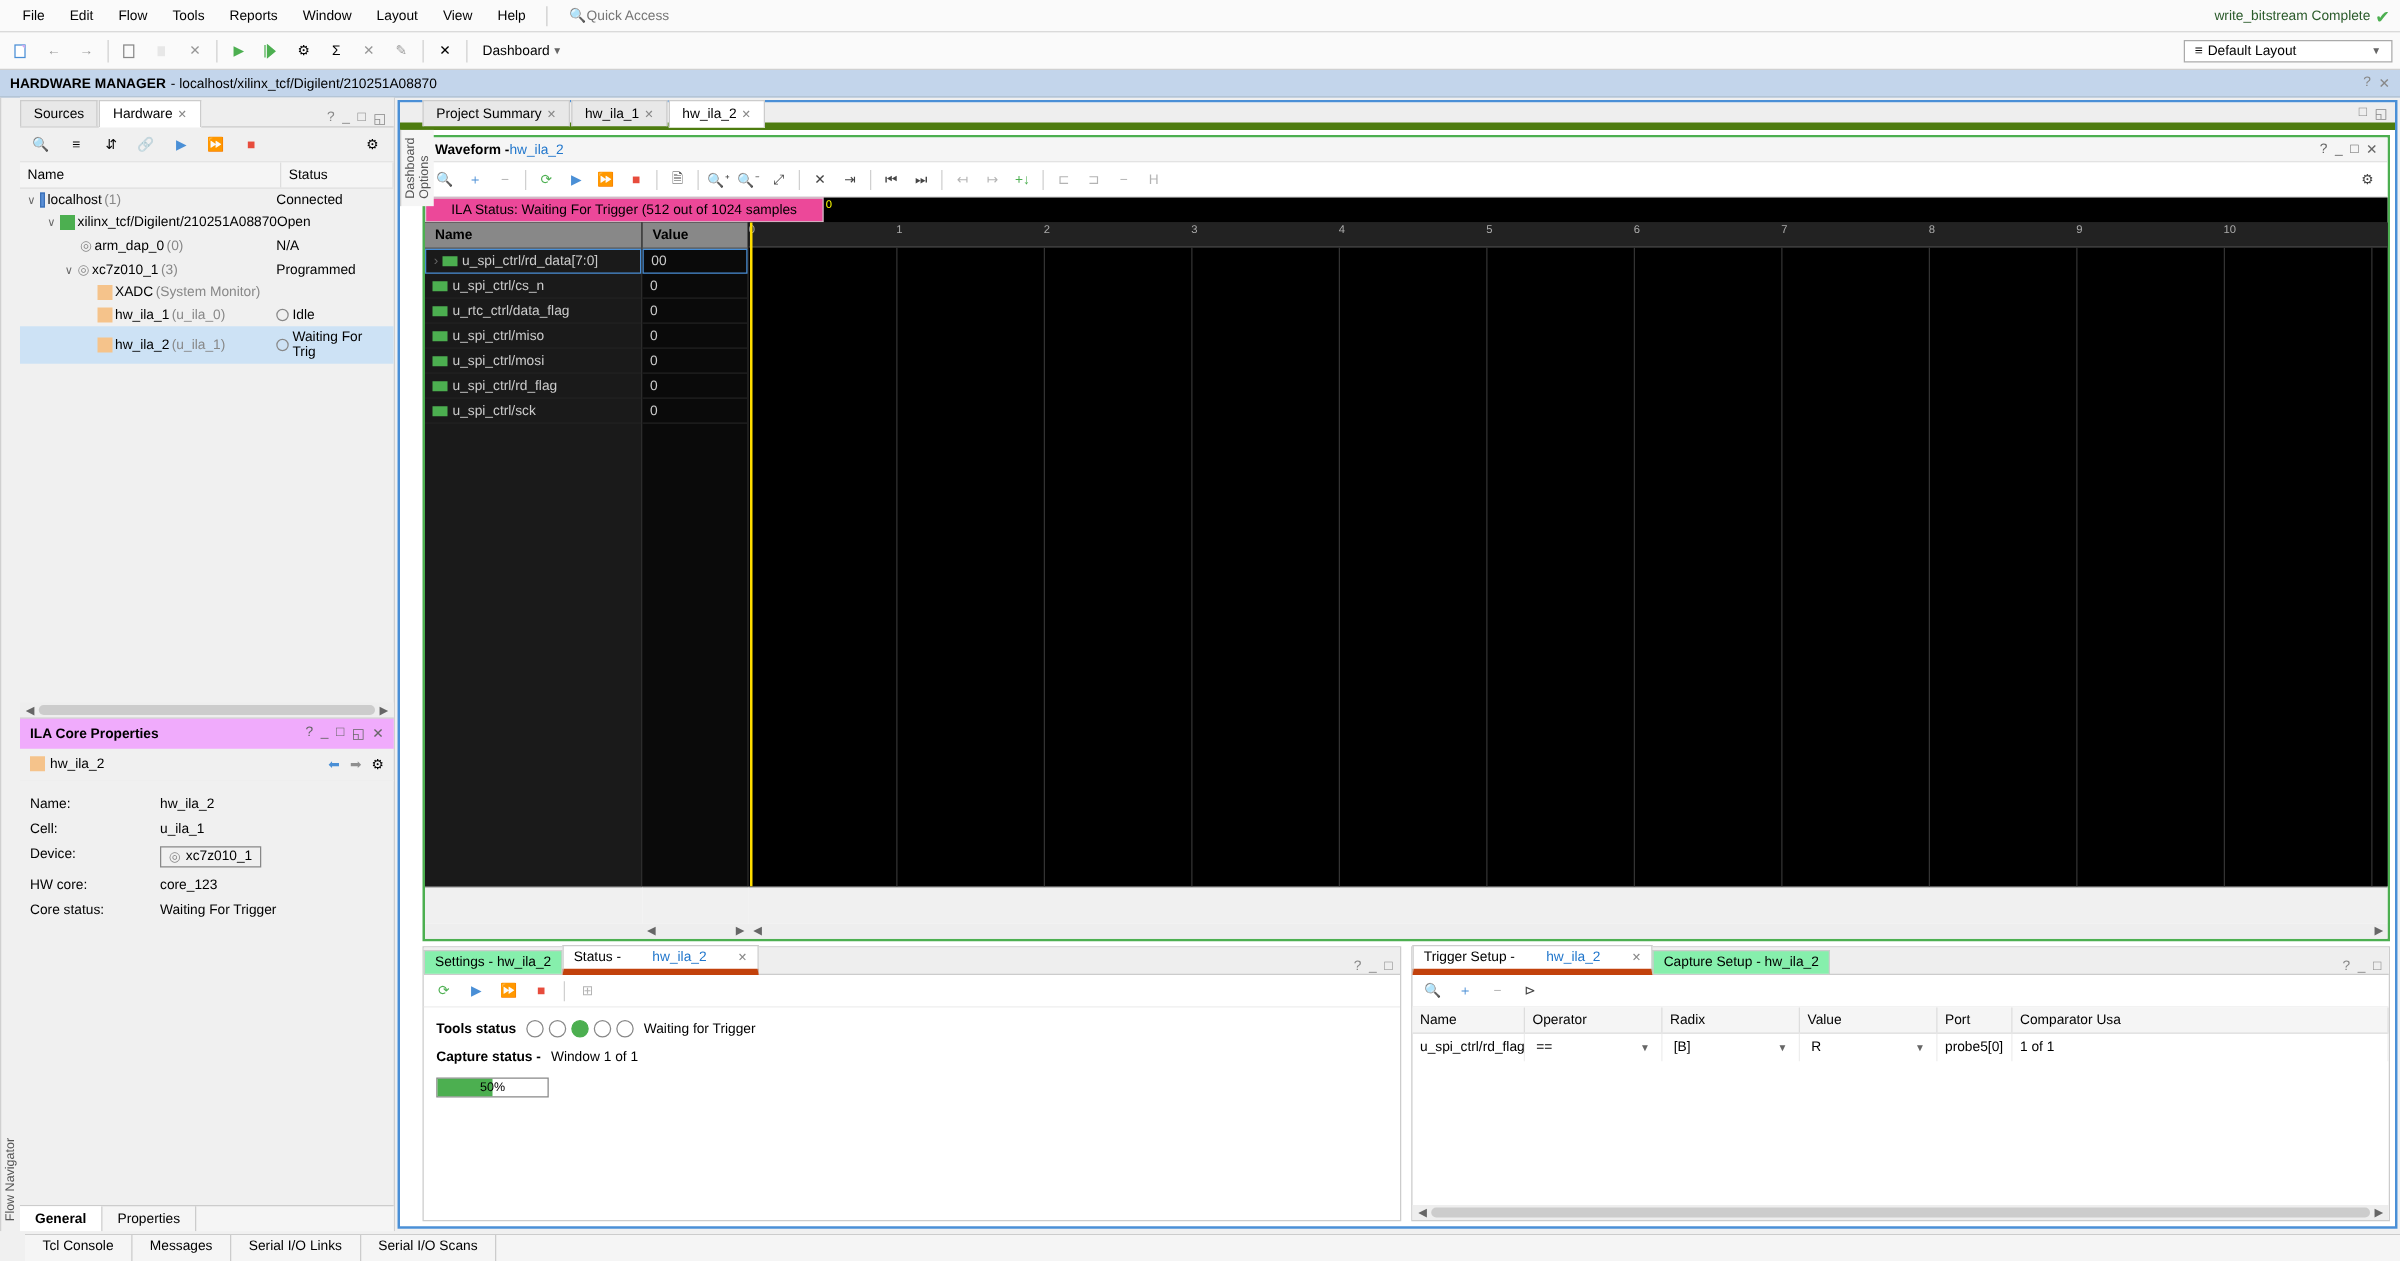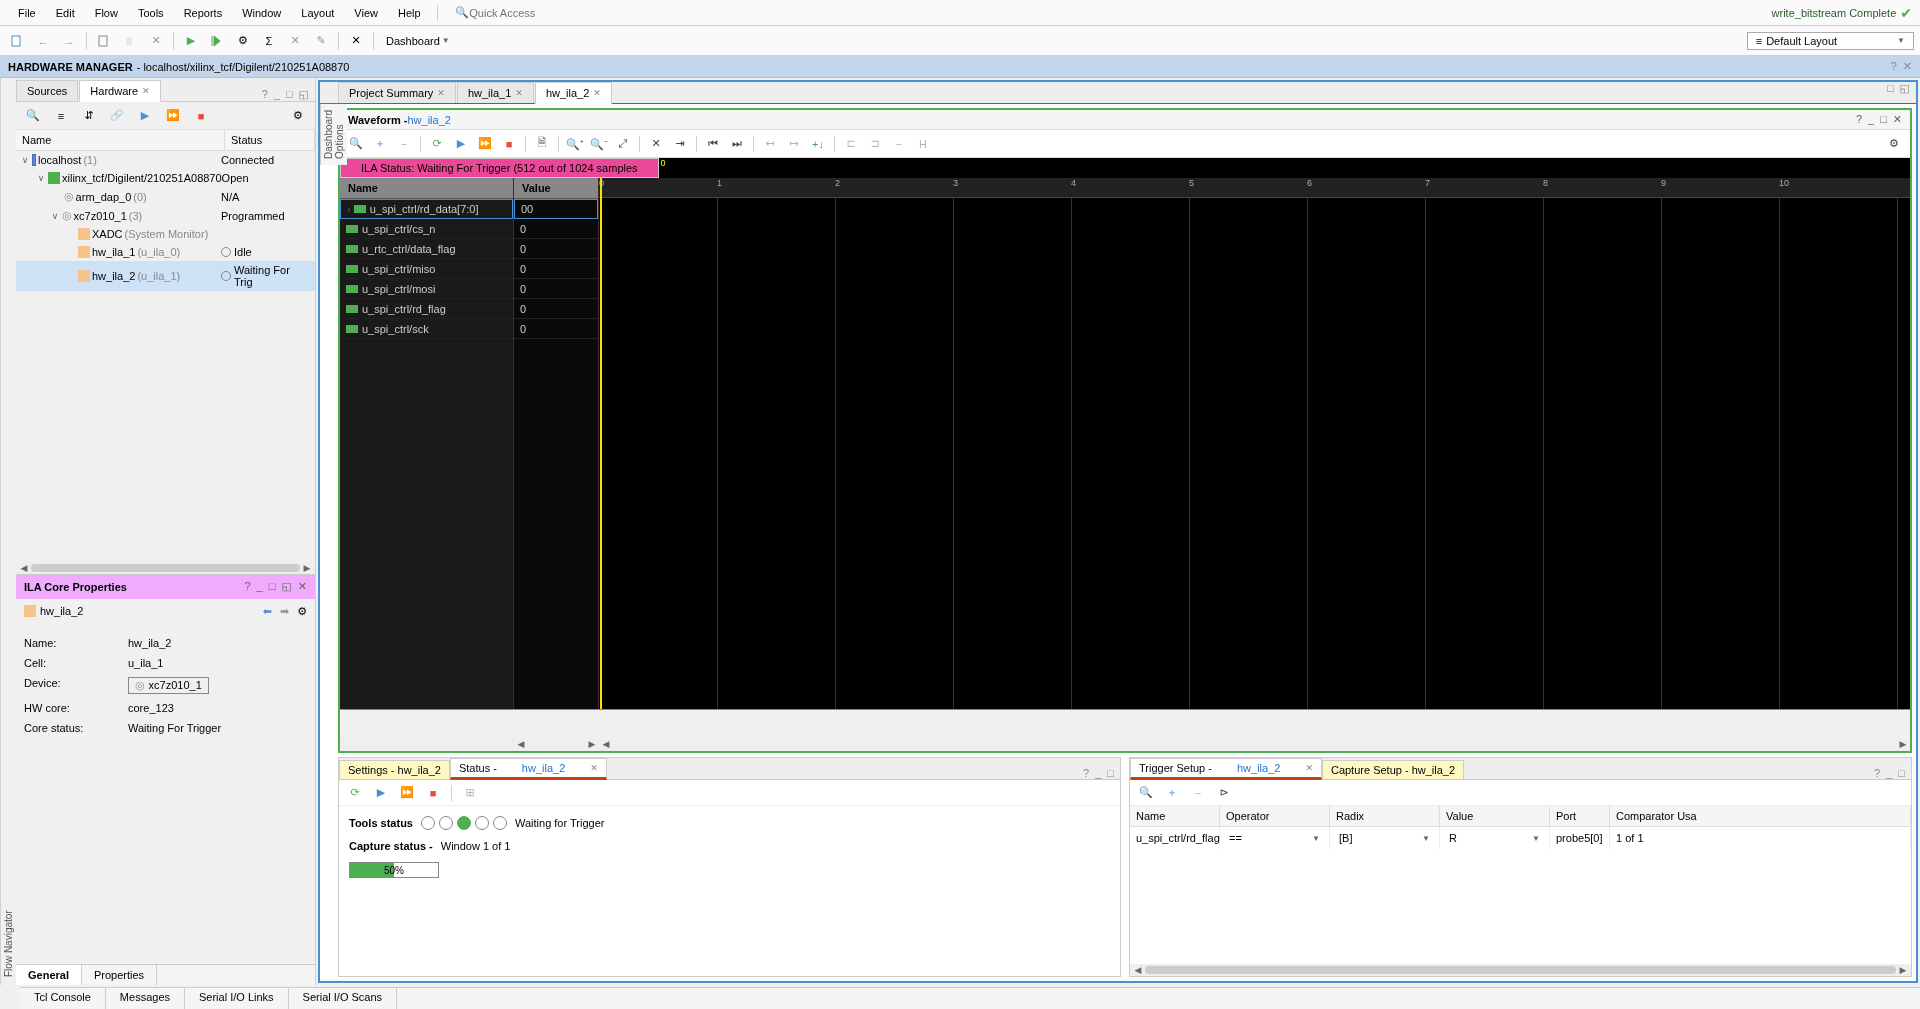--- a/index.html
+++ b/index.html
@@ -63,21 +63,21 @@
 .nav-icons { margin-left: auto; display: flex; gap: 8px; }
 .prop-grid { flex: 1; padding: 8px; }
 .prop-row { display: flex; padding: 4px 0; }
 .prop-label { width: 104px; }
 .prop-val { flex: 1; }
 .device-box { border: 1px solid #888; padding: 1px 6px; display: inline-flex; align-items: center; gap: 4px; }
 .bottom-tabs { display: flex; border-top: 1px solid #ccc; background: #f5f5f5; text-align: center; }
 .bottom-tab { padding: 4px 12px; border-right: 1px solid #ccc; cursor: pointer; }
 .bottom-tab.active { background: #fff; font-weight: bold; }
 
-.editor-tabs { display: flex; align-items: flex-start; height: 22px; background: #eee; border-bottom: 1px solid #4d7c0f; position: relative; }
+.editor-tabs { display: flex; align-items: center; height: 22px; background: #eee; border-bottom: 6px solid #4d7c0f; position: relative; }
 .dash-options { writing-mode: vertical-rl; transform: rotate(180deg); position: absolute; left: 0; top: 22px; padding: 6px 2px; border-right: 1px solid #ccc; font-size: 10px; color: #555; cursor: pointer; z-index: 5; background: #f5f5f5; }
 
 .waveform-area { flex: 1; border: 2px solid #4caf50; margin: 4px 4px 4px 18px; display: flex; flex-direction: column; }
 .wave-title { display: flex; align-items: center; height: 20px; padding: 0 8px; background: #f5f5f5; border-bottom: 1px solid #ddd; }
 .wave-link { color: #2277cc; }
 .wave-tb { display: flex; align-items: center; height: 28px; padding: 0 6px; gap: 4px; background: #fff; border-bottom: 1px solid #ddd; }
 .wtb-btn { width: 20px; height: 20px; display: flex; align-items: center; justify-content: center; cursor: pointer; color: #444; }
 .wtb-sep { width: 1px; height: 16px; background: #d0d0d0; margin: 0 2px; }
 .wave-status-row { display: flex; }
 .wave-status { padding: 3px 20px; background: #ec4899; border: 1px solid #ccc; }
@@ -91,22 +91,22 @@
 .wave-plot { flex: 1; position: relative; background: #000; }
 .ruler { height: 20px; background: #222; border-bottom: 1px solid #444; position: relative; }
 .ruler-tick { position: absolute; top: 0; color: #aaa; font-size: 9px; }
 .vline { position: absolute; top: 20px; bottom: 0; width: 1px; background: #333; }
 .cursor-line { position: absolute; top: 0; bottom: 0; width: 2px; background: #ffdd00; left: 1px; }
 .wave-blank { height: 30px; background: #f0f0f0; border-top: 1px solid #888; }
 
 .bottom-area { display: flex; height: 220px; margin: 0 4px 4px 18px; gap: 8px; }
 .status-panel, .trigger-panel { flex: 1; border: 1px solid #ccc; background: #fff; display: flex; flex-direction: column; }
 .sub-tabs { display: flex; align-items: flex-end; height: 22px; background: #eee; border-bottom: 1px solid #ccc; }
-.sub-tab { padding: 3px 8px; border: 1px solid #ccc; border-bottom: none; background: #fef9c3; cursor: pointer; font-size: 11px; display: flex; align-items: center; gap: 3px; }
-.sub-tab.active { background: #fff; border-bottom: 3px solid #c2410c; margin-bottom: -1px; gap: 25px; }
+.sub-tab { padding: 3px 8px; border: 1px solid #ccc; border-bottom: none; background: #86efac; cursor: pointer; font-size: 11px; display: flex; align-items: center; gap: 3px; }
+.sub-tab.active { background: #fff; border-bottom: 5px solid #c2410c; margin-bottom: -1px; gap: 25px; }
 .sub-link { color: #2277cc; }
 .sub-tb { display: flex; align-items: center; height: 26px; padding: 0 6px; gap: 6px; border-bottom: 1px solid #eee; }
 .status-body { flex: 1; padding: 10px; }
 .status-line { display: flex; align-items: center; gap: 8px; margin-bottom: 10px; }
 .status-dots { display: flex; gap: 4px; }
 .sd { width: 14px; height: 14px; border-radius: 50%; border: 1px solid #888; }
 .sd.fill { background: #4caf50; border-color: #4caf50; }
 .progress { width: 90px; height: 16px; border: 1px solid #888; position: relative; }
 .progress-fill { height: 100%; background: #4caf50; width: 50%; }
 .progress-txt { position: absolute; left: 0; right: 0; top: 0; text-align: center; font-size: 10px; line-height: 16px; }

